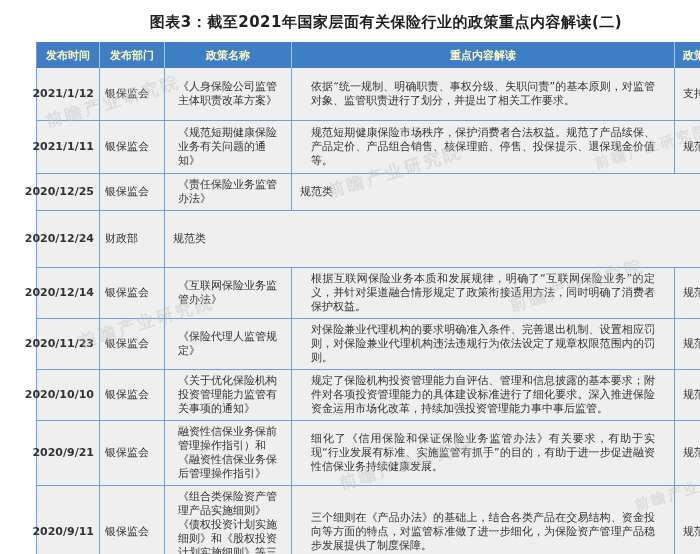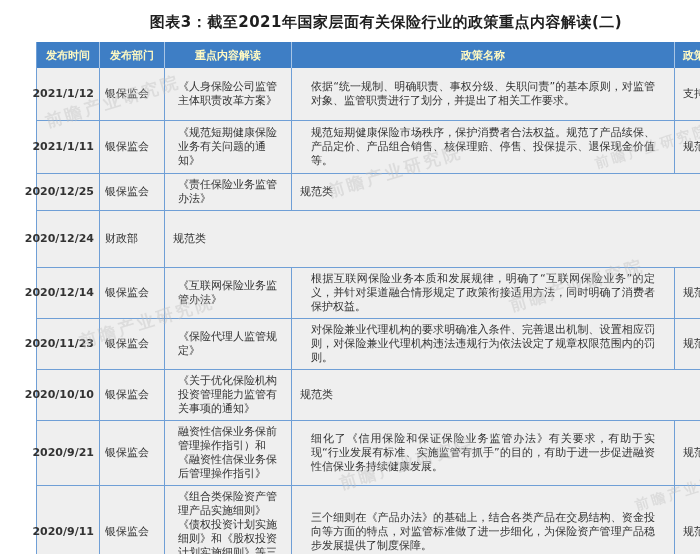--- a/index.html
+++ b/index.html
@@ -99,22 +99,22 @@
 
 <div class="page">
 
   <div class="title">图表3：截至2021年国家层面有关保险行业的政策重点内容解读(二)</div>
 
   <div class="table">
 
     <div class="thead">
       <div class="th">发布时间</div>
       <div class="th">发布部门</div>
+      <div class="th">政策名称</div>
       <div class="th">重点内容解读</div>
-      <div class="th">政策名称</div>
       <div class="th">政策性质</div>
     </div>
 
     <div class="tbody">
   <div class="trow">
     <div class="td date">2021/1/12</div>
     <div class="td dept">银保监会</div>
     <div class="td policy">《人身保险公司监管主体职责改革方案》</div>
     <div class="td content">依据“统一规制、明确职责、事权分级、失职问责”的基本原则，对监管对象、监管职责进行了划分，并提出了相关工作要求。</div>
     <div class="td nature">支持类</div>
@@ -154,20 +154,21 @@
     <div class="td dept">银保监会</div>
     <div class="td policy">《保险代理人监管规定》</div>
     <div class="td content">对保险兼业代理机构的要求明确准入条件、完善退出机制、设置相应罚则，对保险兼业代理机构违法违规行为依法设定了规章权限范围内的罚则。</div>
     <div class="td nature">规范类</div>
   </div>
 
   <div class="trow">
     <div class="td date">2020/10/10</div>
     <div class="td dept">银保监会</div>
     <div class="td policy">《关于优化保险机构投资管理能力监管有关事项的通知》</div>
+    <div class="td content">规定了保险机构投资管理能力自评估、管理和信息披露的基本要求；附件对各项投资管理能力的具体建设标准进行了细化要求。深入推进保险资金运用市场化改革，持续加强投资管理能力事中事后监管。</div>
     <div class="td nature">规范类</div>
   </div>
 
   <div class="trow">
     <div class="td date">2020/9/21</div>
     <div class="td dept">银保监会</div>
     <div class="td policy">融资性信保业务保前管理操作指引）和《融资性信保业务保后管理操作指引》</div>
     <div class="td content">细化了《信用保险和保证保险业务监管办法》有关要求，有助于实现“行业发展有标准、实施监管有抓手”的目的，有助于进一步促进融资性信保业务持续健康发展。</div>
     <div class="td nature">规范类</div>
   </div>

